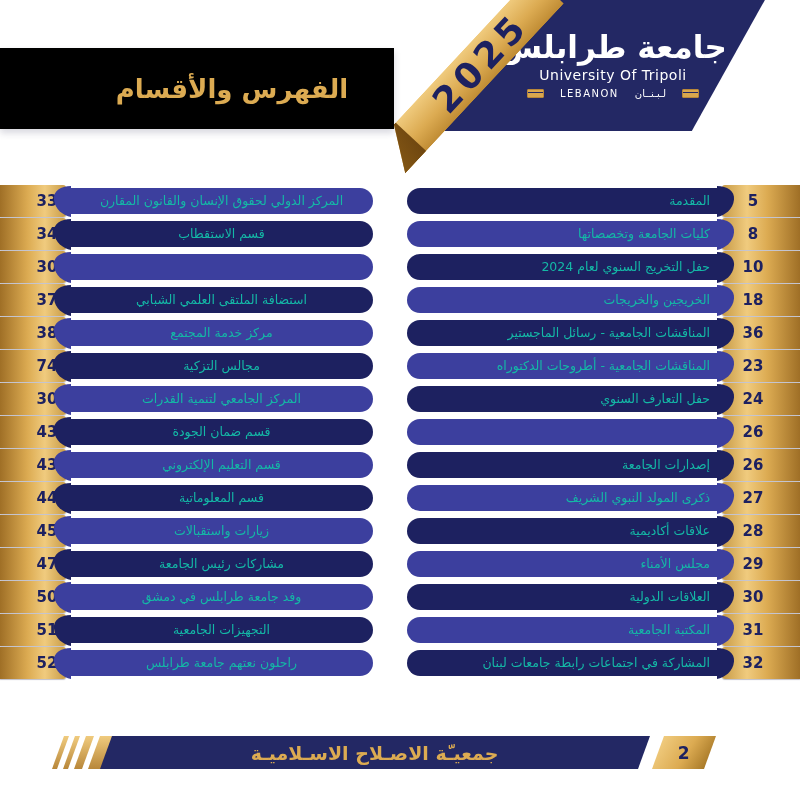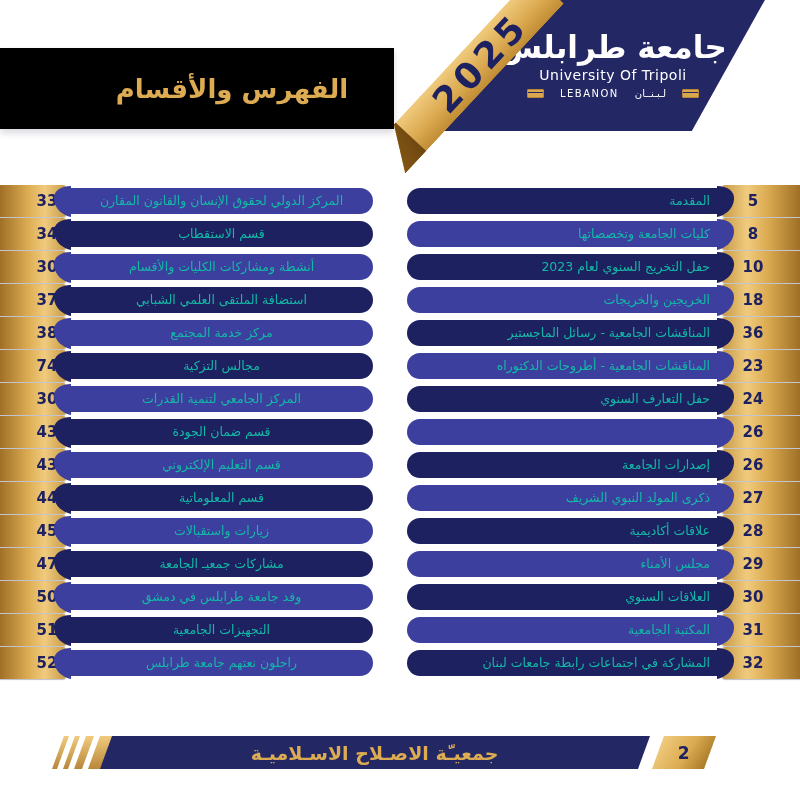--- a/index.html
+++ b/index.html
@@ -147,21 +147,20 @@
     </div>
   </div>
       <div class="row lcol light">
     <div class="tab">
       <span class="num">30</span>
     </div>
     <div class="bar">
       <svg class="tail" viewBox="0 0 20 30" preserveAspectRatio="none" aria-hidden="true">
         <path d="M0 0 C10 0 18 5 17 13 C16 23 8 28 0 30 Z" fill="currentColor"></path>
       </svg>
-      <span class="label" dir="rtl">أنشطة ومشاركات الكليات والأقسام</span>
     </div>
   </div>
       <div class="row lcol dark">
     <div class="tab">
       <span class="num">37</span>
     </div>
     <div class="bar">
       <svg class="tail" viewBox="0 0 20 30" preserveAspectRatio="none" aria-hidden="true">
         <path d="M0 0 C10 0 18 5 17 13 C16 23 8 28 0 30 Z" fill="currentColor"></path>
       </svg>
@@ -246,21 +245,21 @@
     </div>
   </div>
       <div class="row lcol dark">
     <div class="tab">
       <span class="num">47</span>
     </div>
     <div class="bar">
       <svg class="tail" viewBox="0 0 20 30" preserveAspectRatio="none" aria-hidden="true">
         <path d="M0 0 C10 0 18 5 17 13 C16 23 8 28 0 30 Z" fill="currentColor"></path>
       </svg>
-      <span class="label" dir="rtl">مشاركات جمعيـ الجامعة</span>
+      <span class="label" dir="rtl">مشاركات رئيس الجامعة</span>
     </div>
   </div>
       <div class="row lcol light">
     <div class="tab">
       <span class="num">50</span>
     </div>
     <div class="bar">
       <svg class="tail" viewBox="0 0 20 30" preserveAspectRatio="none" aria-hidden="true">
         <path d="M0 0 C10 0 18 5 17 13 C16 23 8 28 0 30 Z" fill="currentColor"></path>
       </svg>
@@ -314,21 +313,21 @@
     </div>
   </div>
       <div class="row rcol dark">
     <div class="tab">
       <span class="num">10</span>
     </div>
     <div class="bar">
       <svg class="tail" viewBox="0 0 20 30" preserveAspectRatio="none" aria-hidden="true">
         <path d="M0 0 C10 0 18 5 17 13 C16 23 8 28 0 30 Z" fill="currentColor"></path>
       </svg>
-      <span class="label" dir="rtl">حفل التخريج السنوي لعام 2023</span>
+      <span class="label" dir="rtl">حفل التخريج السنوي لعام 2024</span>
     </div>
   </div>
       <div class="row rcol light">
     <div class="tab">
       <span class="num">18</span>
     </div>
     <div class="bar">
       <svg class="tail" viewBox="0 0 20 30" preserveAspectRatio="none" aria-hidden="true">
         <path d="M0 0 C10 0 18 5 17 13 C16 23 8 28 0 30 Z" fill="currentColor"></path>
       </svg>
@@ -423,21 +422,21 @@
     </div>
   </div>
       <div class="row rcol dark">
     <div class="tab">
       <span class="num">30</span>
     </div>
     <div class="bar">
       <svg class="tail" viewBox="0 0 20 30" preserveAspectRatio="none" aria-hidden="true">
         <path d="M0 0 C10 0 18 5 17 13 C16 23 8 28 0 30 Z" fill="currentColor"></path>
       </svg>
-      <span class="label" dir="rtl">العلاقات السنوي</span>
+      <span class="label" dir="rtl">العلاقات الدولية</span>
     </div>
   </div>
       <div class="row rcol light">
     <div class="tab">
       <span class="num">31</span>
     </div>
     <div class="bar">
       <svg class="tail" viewBox="0 0 20 30" preserveAspectRatio="none" aria-hidden="true">
         <path d="M0 0 C10 0 18 5 17 13 C16 23 8 28 0 30 Z" fill="currentColor"></path>
       </svg>

